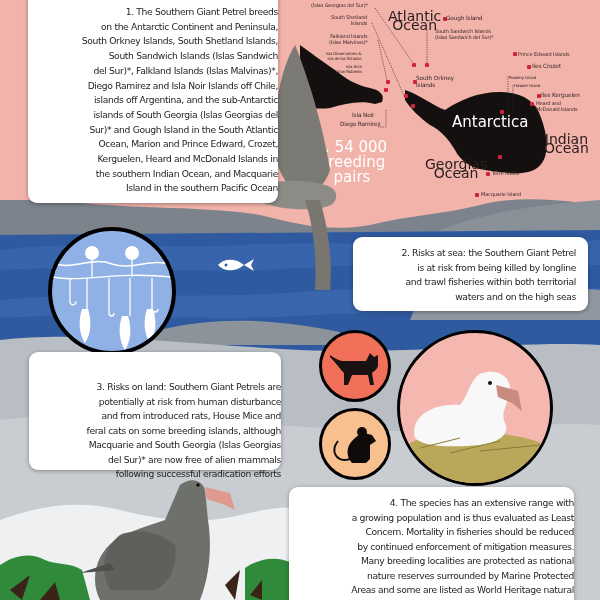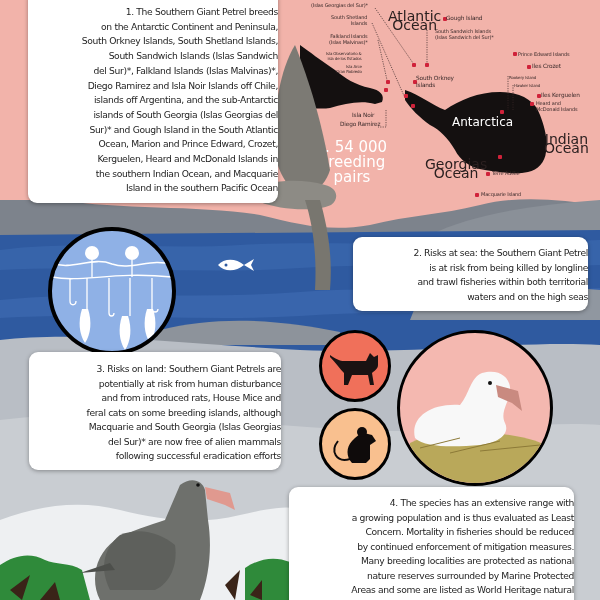--- a/index.html
+++ b/index.html
@@ -8,22 +8,22 @@
   #canvas { position: absolute; inset: 0; width: 600px; height: 600px; overflow: hidden; }
   .layer { position: absolute; }
   .sky { left: 0; top: 0; width: 600px; height: 250px; background: #f2b3aa; }
   .card {
     position: absolute; background: #ffffff; border-radius: 9px;
     color: #1e1e1e; box-shadow: 0 1px 4px rgba(0,0,0,0.35);
     font-family: "DejaVu Sans", sans-serif;
   }
   .card p { white-space: pre-line; text-align: right; }
   .card1 { left: 28px; top: -10px; width: 250px; height: 213px; padding: 15px 0 0 8px; font-size: 9.2px; line-height: 14.7px; letter-spacing: -0.35px; }
-  .card2 { left: 353px; top: 237px; width: 235px; height: 74px; padding: 9px 0 0 9px; font-size: 9.2px; line-height: 14.5px; letter-spacing: -0.35px; }
-  .card3 { left: 29px; top: 352px; width: 252px; height: 118px; padding: 10px 0 0 8px; font-size: 9.2px; line-height: 14.5px; letter-spacing: -0.35px; }
+  .card2 { left: 353px; top: 237px; width: 235px; height: 74px; padding: 9px 12px 0 9px; font-size: 9.2px; line-height: 14.5px; letter-spacing: -0.35px; }
+  .card3 { left: 29px; top: 352px; width: 252px; height: 118px; padding: 28px 0 0 8px; font-size: 9.2px; line-height: 14.5px; letter-spacing: -0.35px; }
   .card4 { left: 289px; top: 487px; width: 285px; height: 130px; padding: 9px 0 0 9px; font-size: 9.2px; line-height: 14.5px; letter-spacing: -0.35px; }
   .maplabel { position: absolute; color: #3a2a2a; font-size: 5px; line-height: 6px; white-space: pre-line; letter-spacing: -0.15px; }
   .maplabel.md { font-size: 5.8px; line-height: 7px; }
   .ocean { position: absolute; color: #2b2020; font-size: 14px; line-height: 9px; text-align: center; white-space: pre-line; font-weight: normal; }
   .dot { position: absolute; width: 4px; height: 4px; background: #d0223a; border-radius: 1px; }
   .pairs { position: absolute; left: 316px; top: 140px; width: 72px; text-align: center; color: #ffffff; font-size: 15px; line-height: 15px; white-space: pre-line; }
   .diet { position: absolute; left: 180px; top: 276px; width: 110px; text-align: center; color: #ffffff; font-size: 7px; line-height: 9.5px; white-space: pre-line; }
   .circle { position: absolute; border-radius: 50%; border: 3px solid #000; overflow: hidden; }
 </style>
 </head>
@@ -115,21 +115,21 @@
 McDonald Islands</div>
   <div class="maplabel" style="left:492px;top:170px">Terre Adélie</div>
   <div class="maplabel" style="left:481px;top:191px">Macquarie Island</div>
 
   <div class="ocean" style="left:388px;top:12px">Atlantic
 Ocean</div>
   <div class="ocean" style="left:544px;top:135px">Indian
 Ocean</div>
   <div class="ocean" style="left:425px;top:160px">Georgias
 Ocean</div>
-  <div class="ocean" style="left:452px;top:118px;color:#ffffff;font-size:12px">Antarctica</div>
+  <div class="ocean" style="left:452px;top:118px;color:#ffffff;font-size:15px">Antarctica</div>
 
   <div class="pairs">c. 54 000
 breeding
 pairs</div>
 
   <svg class="layer" style="left:235px;top:40px" width="110" height="260">
     <path d="M60,5 C45,30 38,70 40,110 C42,135 55,150 70,158 C85,150 92,140 95,130 C90,100 80,55 60,5 Z" fill="#7c7a74"></path>
     <path d="M15,150 C35,140 65,138 90,145 C102,148 105,158 96,165 C80,172 45,170 25,162 C15,158 12,154 15,150 Z" fill="#8d8b85"></path>
     <path d="M8,152 L18,148 L18,156 Z" fill="#d9928a"></path>
     <circle cx="24" cy="151" r="1.3" fill="#111"></circle>

